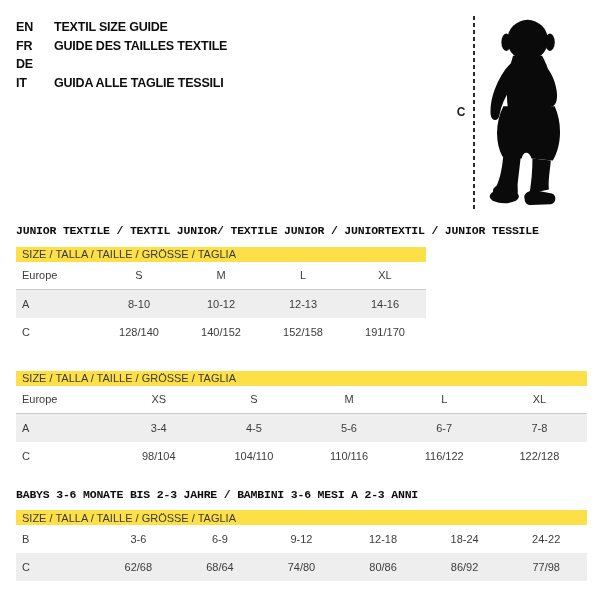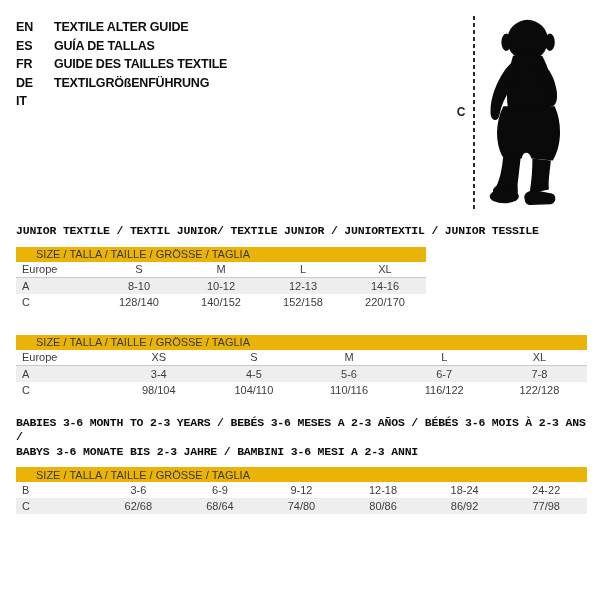--- a/index.html
+++ b/index.html
@@ -40,24 +40,24 @@
     font-size:11.5px; font-weight:bold; color:#0d0d0d;
     letter-spacing:-0.2px; line-height:14.5px;font-family:Liberation Mono, monospace;
   }
   .title-sub { font-size:8px; vertical-align:sub; }
   table.size-table {
     border-collapse:collapse; table-layout:fixed;
     margin-top:8px; font-size:11px; color:#3c3c3c;
   }
   table.t-narrow { width:410px; }
   table.t-wide  { width:571px; }
-  td { height:16px; text-align:center; vertical-align:middle; padding:0; }
+  td { height:28px; text-align:center; vertical-align:middle; padding:0; }
   td.lab { width:65px; text-align:left; padding-left:6px; }
   td.bar {
-    background:#eab308; color:#3a3a3a; text-align:left; padding-left:20px;
+    background:#fde047; color:#3a3a3a; text-align:left; padding-left:6px;
     height:15px;
   }
   tr.r-line td { border-bottom:1px solid #c9c9c9; }
   tr.r-alt td { background:#eeeeee; }
   .gap-t1 { height:10px; }
   .gap-t2 { height:17px; }
   .gap-t3 { height:18px; }
   .gap-fn { height:28px; }
   
   .footnote {
@@ -68,36 +68,32 @@
 </head>
 <body>
 
 <div class="page">
 
   <div class="top">
 
     <div class="legend">
       <div class="legend-row">
         <span class="legend-code">EN</span>
-        <span class="legend-text">TEXTILE ALTER GUIDE</span>
-      </div>
-      <div class="legend-row">
-        <span class="legend-code">ES</span>
-        <span class="legend-text">GUÍA DE TALLAS</span>
+        <span class="legend-text">TEXTIL SIZE GUIDE</span>
       </div>
       <div class="legend-row">
         <span class="legend-code">FR</span>
         <span class="legend-text">GUIDE DES TAILLES TEXTILE</span>
       </div>
       <div class="legend-row">
         <span class="legend-code">DE</span>
-        <span class="legend-text">TEXTILGRÖßENFÜHRUNG</span>
       </div>
       <div class="legend-row">
         <span class="legend-code">IT</span>
+        <span class="legend-text">GUIDA ALLE TAGLIE TESSILI</span>
       </div>
     </div>
 
     <div class="figure">
       <div class="measure-label">C</div>
       <div class="dash-line"></div>
       <svg class="baby-svg" width="97" height="196" viewBox="0 0 100 200">
         <g fill="#0a0a0a">
           <circle cx="47" cy="26" r="21"></circle>
           <ellipse cx="25" cy="28" rx="5" ry="9"></ellipse>
@@ -136,21 +132,21 @@
         <td>8-10</td>
         <td>10-12</td>
         <td>12-13</td>
         <td>14-16</td>
       </tr>
       <tr>
         <td class="lab">C</td>
         <td>128/140</td>
         <td>140/152</td>
         <td>152/158</td>
-        <td>220/170</td>
+        <td>191/170</td>
       </tr>
     </tbody>
       </table>
   </div>
 
   <div class="gap-t2"></div>
 
   <div class="section">
     <table class="size-table t-wide">
       <tbody>
@@ -181,21 +177,20 @@
         <td>116/122</td>
         <td>122/128</td>
       </tr>
     </tbody>
       </table>
   </div>
 
   <div class="gap-t3"></div>
 
   <div class="section">
-    <div class="table-title">BABIES 3-6 MONTH TO 2-3 YEARS / BEBÉS 3-6 MESES A 2-3 AÑOS / BÉBÉS 3-6 MOIS À 2-3 ANS /</div>
     <div class="table-title">BABYS 3-6 MONATE BIS 2-3 JAHRE / BAMBINI 3-6 MESI A 2-3 ANNI</div>
     <table class="size-table t-wide">
       <tbody>
           <tr>
         <td class="bar" colspan="7">SIZE / TALLA / TAILLE / GRÖSSE / TAGLIA</td>
       </tr>
       <tr>
         <td class="lab">B</td>
         <td>3-6</td>
         <td>6-9</td>

